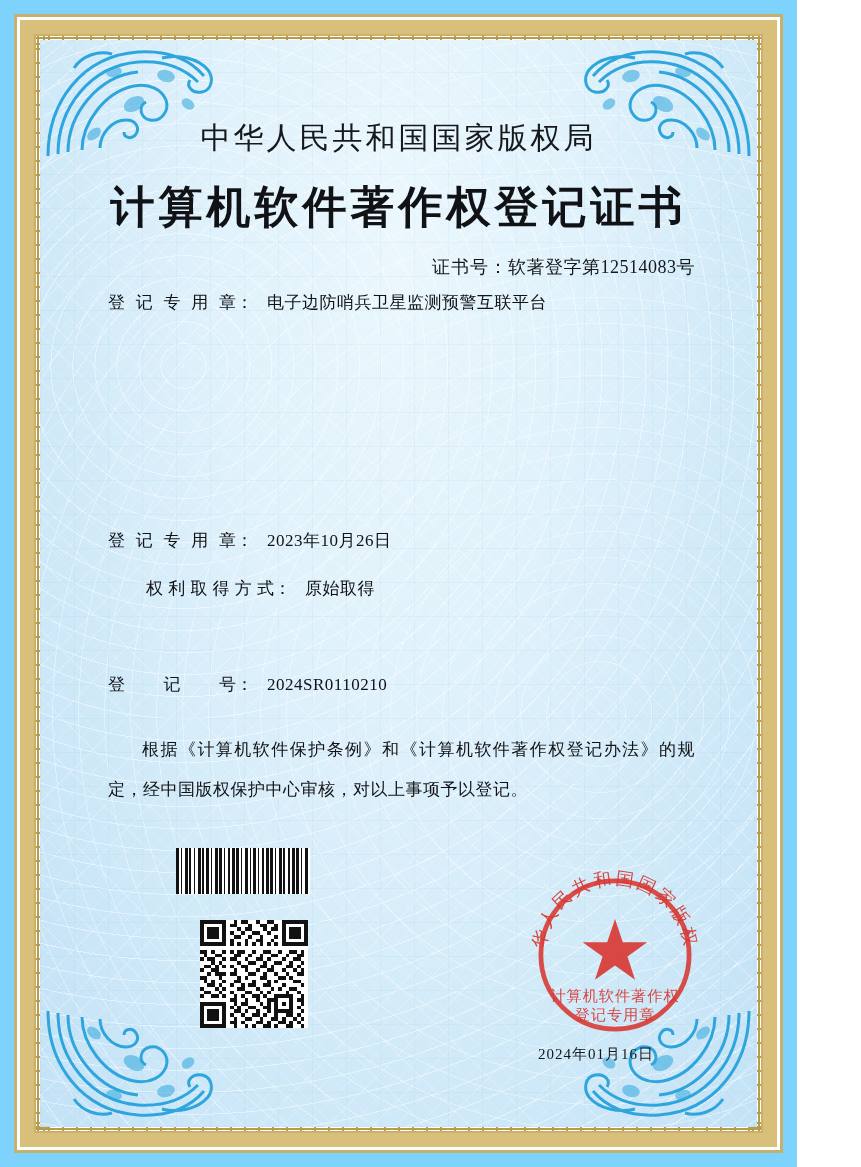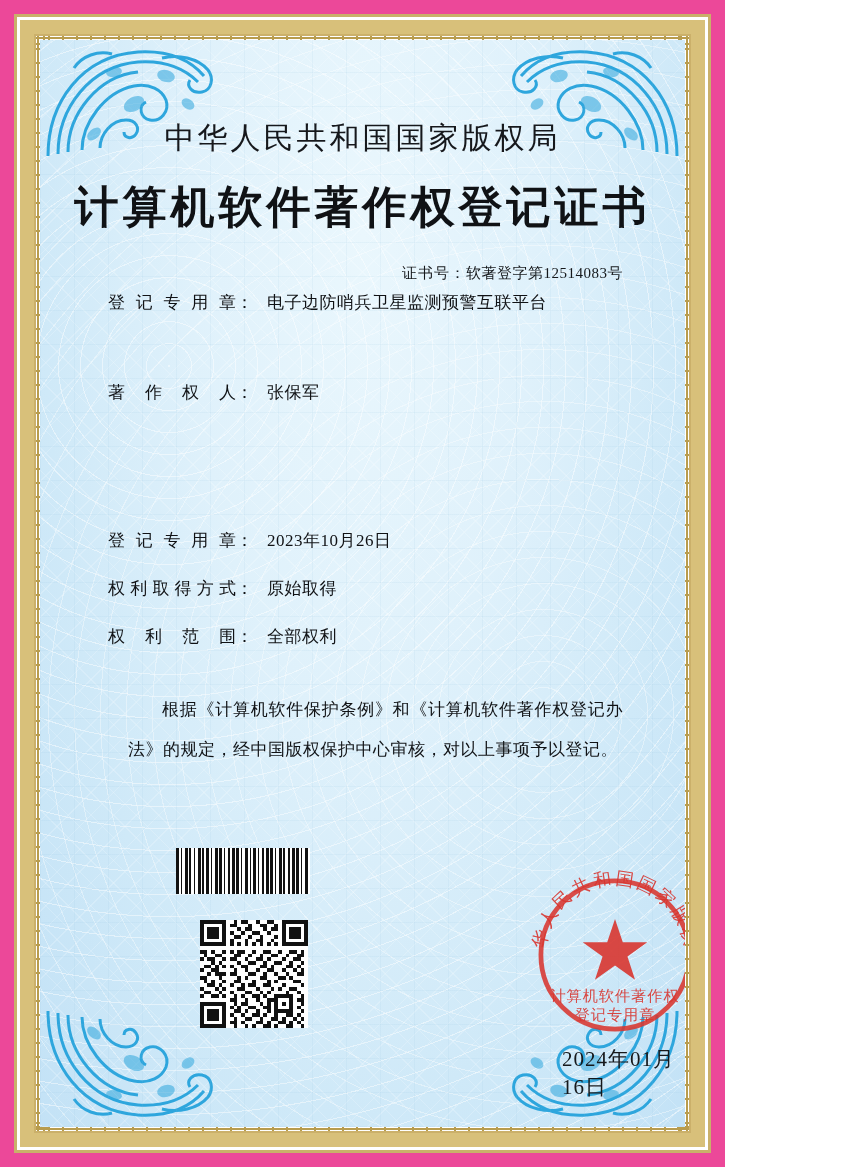--- a/index.html
+++ b/index.html
@@ -5,24 +5,24 @@
   html, body {
     margin: 0;
     padding: 0;
     background: #ffffff;
   }
   body {
     font-family: "Liberation Serif", serif;
   }
   .page {
     position: relative;
-    width: 725px;
+    width: 797px;
     height: 1167px;
     overflow: hidden;
-    background: #ec4899;
+    background: #7dd3fc;
     text-decoration: underline;
   }
 
   
   .border-outer {
     position: absolute;
     left: 14px; top: 14px; right: 14px; bottom: 14px;
     border: 3px solid #c9b06a;
     background: #ffffff;
   }
@@ -136,23 +136,23 @@
     width: 100%;
     text-align: center;
     font-size: 44px;
     letter-spacing: 4px;
     color: #101215;
     font-weight: bold;
     font-family: "Liberation Serif", serif;
   }
   .cert-no {
     position: absolute;
-    top: 224px;
+    top: 215px;
     right: 62px;
-    font-size: 15px;
+    font-size: 18px;
     color: #15181b;
     letter-spacing: 0.5px;
   }
   .cert-no .label { letter-spacing: 1px; }
 
   .field {
     position: absolute;
     left: 68px;
     right: 60px;
     font-size: 17px;
@@ -171,36 +171,35 @@
     padding-right: 0;
   }
   .field .colon { margin-right: 14px; }
   .field .val { letter-spacing: 0.5px; }
 
   .f-name   { top: 250px; }
   .f-name2  { top: 276px; left: 228px; }
   .f-owner  { top: 340px; }
   .f-dev    { top: 440px; }
   .f-pub    { top: 488px; }
-  .f-mode   { top: 536px; }
+  .f-mode   { top: 536px; margin-left: 38px; }
   .f-scope  { top: 584px; }
   .f-reg    { top: 632px; }
 
   .para {
     position: absolute;
     left: 68px;
     right: 62px;
-    top: 650px;
+    top: 690px;
     font-size: 17px;
     line-height: 40px;
     color: #101215;
     text-align: justify;
     text-indent: 34px;
     letter-spacing: 0.5px;
-    margin-left: 20px;
   }
 
   
   .barcode {
     position: absolute;
     left: 136px;
     top: 808px;
     width: 134px;
     height: 46px;
     background-image:
@@ -241,24 +240,23 @@
     width: 190px;
     height: 190px;
     pointer-events: none;
   }
   .seal svg { display:block; width:100%; height:100%; }
 
   .seal-date {
     position: absolute;
     left: 498px;
     top: 1005px;
-    font-size: 21px;
+    font-size: 15px;
     color: #15181b;
     letter-spacing: 1px;
-    margin-left: 24px;
   }
 </style>
 </head>
 <body>
 
 <div class="page">
 
   <div class="border-outer"></div>
   <div class="border-gold"></div>
 
@@ -360,37 +358,34 @@
       <div class="title-main">计算机软件著作权登记证书</div>
 
       <div class="cert-no">
         <span class="label">证书号：</span><span class="value">软著登字第12514083号</span>
       </div>
 
       <div class="field f-name">
         <span class="key spread">登记专用章</span><span class="colon">：</span><span class="val">电子边防哨兵卫星监测预警互联平台</span>
       </div>
 
-      <div class="field f-owner">
-        <span class="key spread">著作权人</span><span class="colon">：</span><span class="val">张保军</span>
-      </div>
 
 
       <div class="field f-pub">
         <span class="key spread">登记专用章</span><span class="colon">：</span><span class="val">2023年10月26日</span>
       </div>
 
       <div class="field f-mode">
         <span class="key spread">权利取得方式</span><span class="colon">：</span><span class="val">原始取得</span>
       </div>
 
-      <div class="field f-scope">
-        <span class="key spread">权利范围</span><span class="colon">：</span><span class="val">全部权利</span>
+
+      <div class="field f-reg">
+        <span class="key spread">登记号</span><span class="colon">：</span><span class="val">2024SR0110210</span>
       </div>
-
 
       <div class="para">根据《计算机软件保护条例》和《计算机软件著作权登记办法》的规定，经中国版权保护中心审核，对以上事项予以登记。</div>
 
       <div class="barcode"></div>
 
       <div class="qr">
         <svg viewBox="0 0 29 29" xmlns="http://www.w3.org/2000/svg" shape-rendering="crispEdges">
           <rect width="29" height="29" fill="#ffffff"></rect>
           <g fill="#111111">
 

